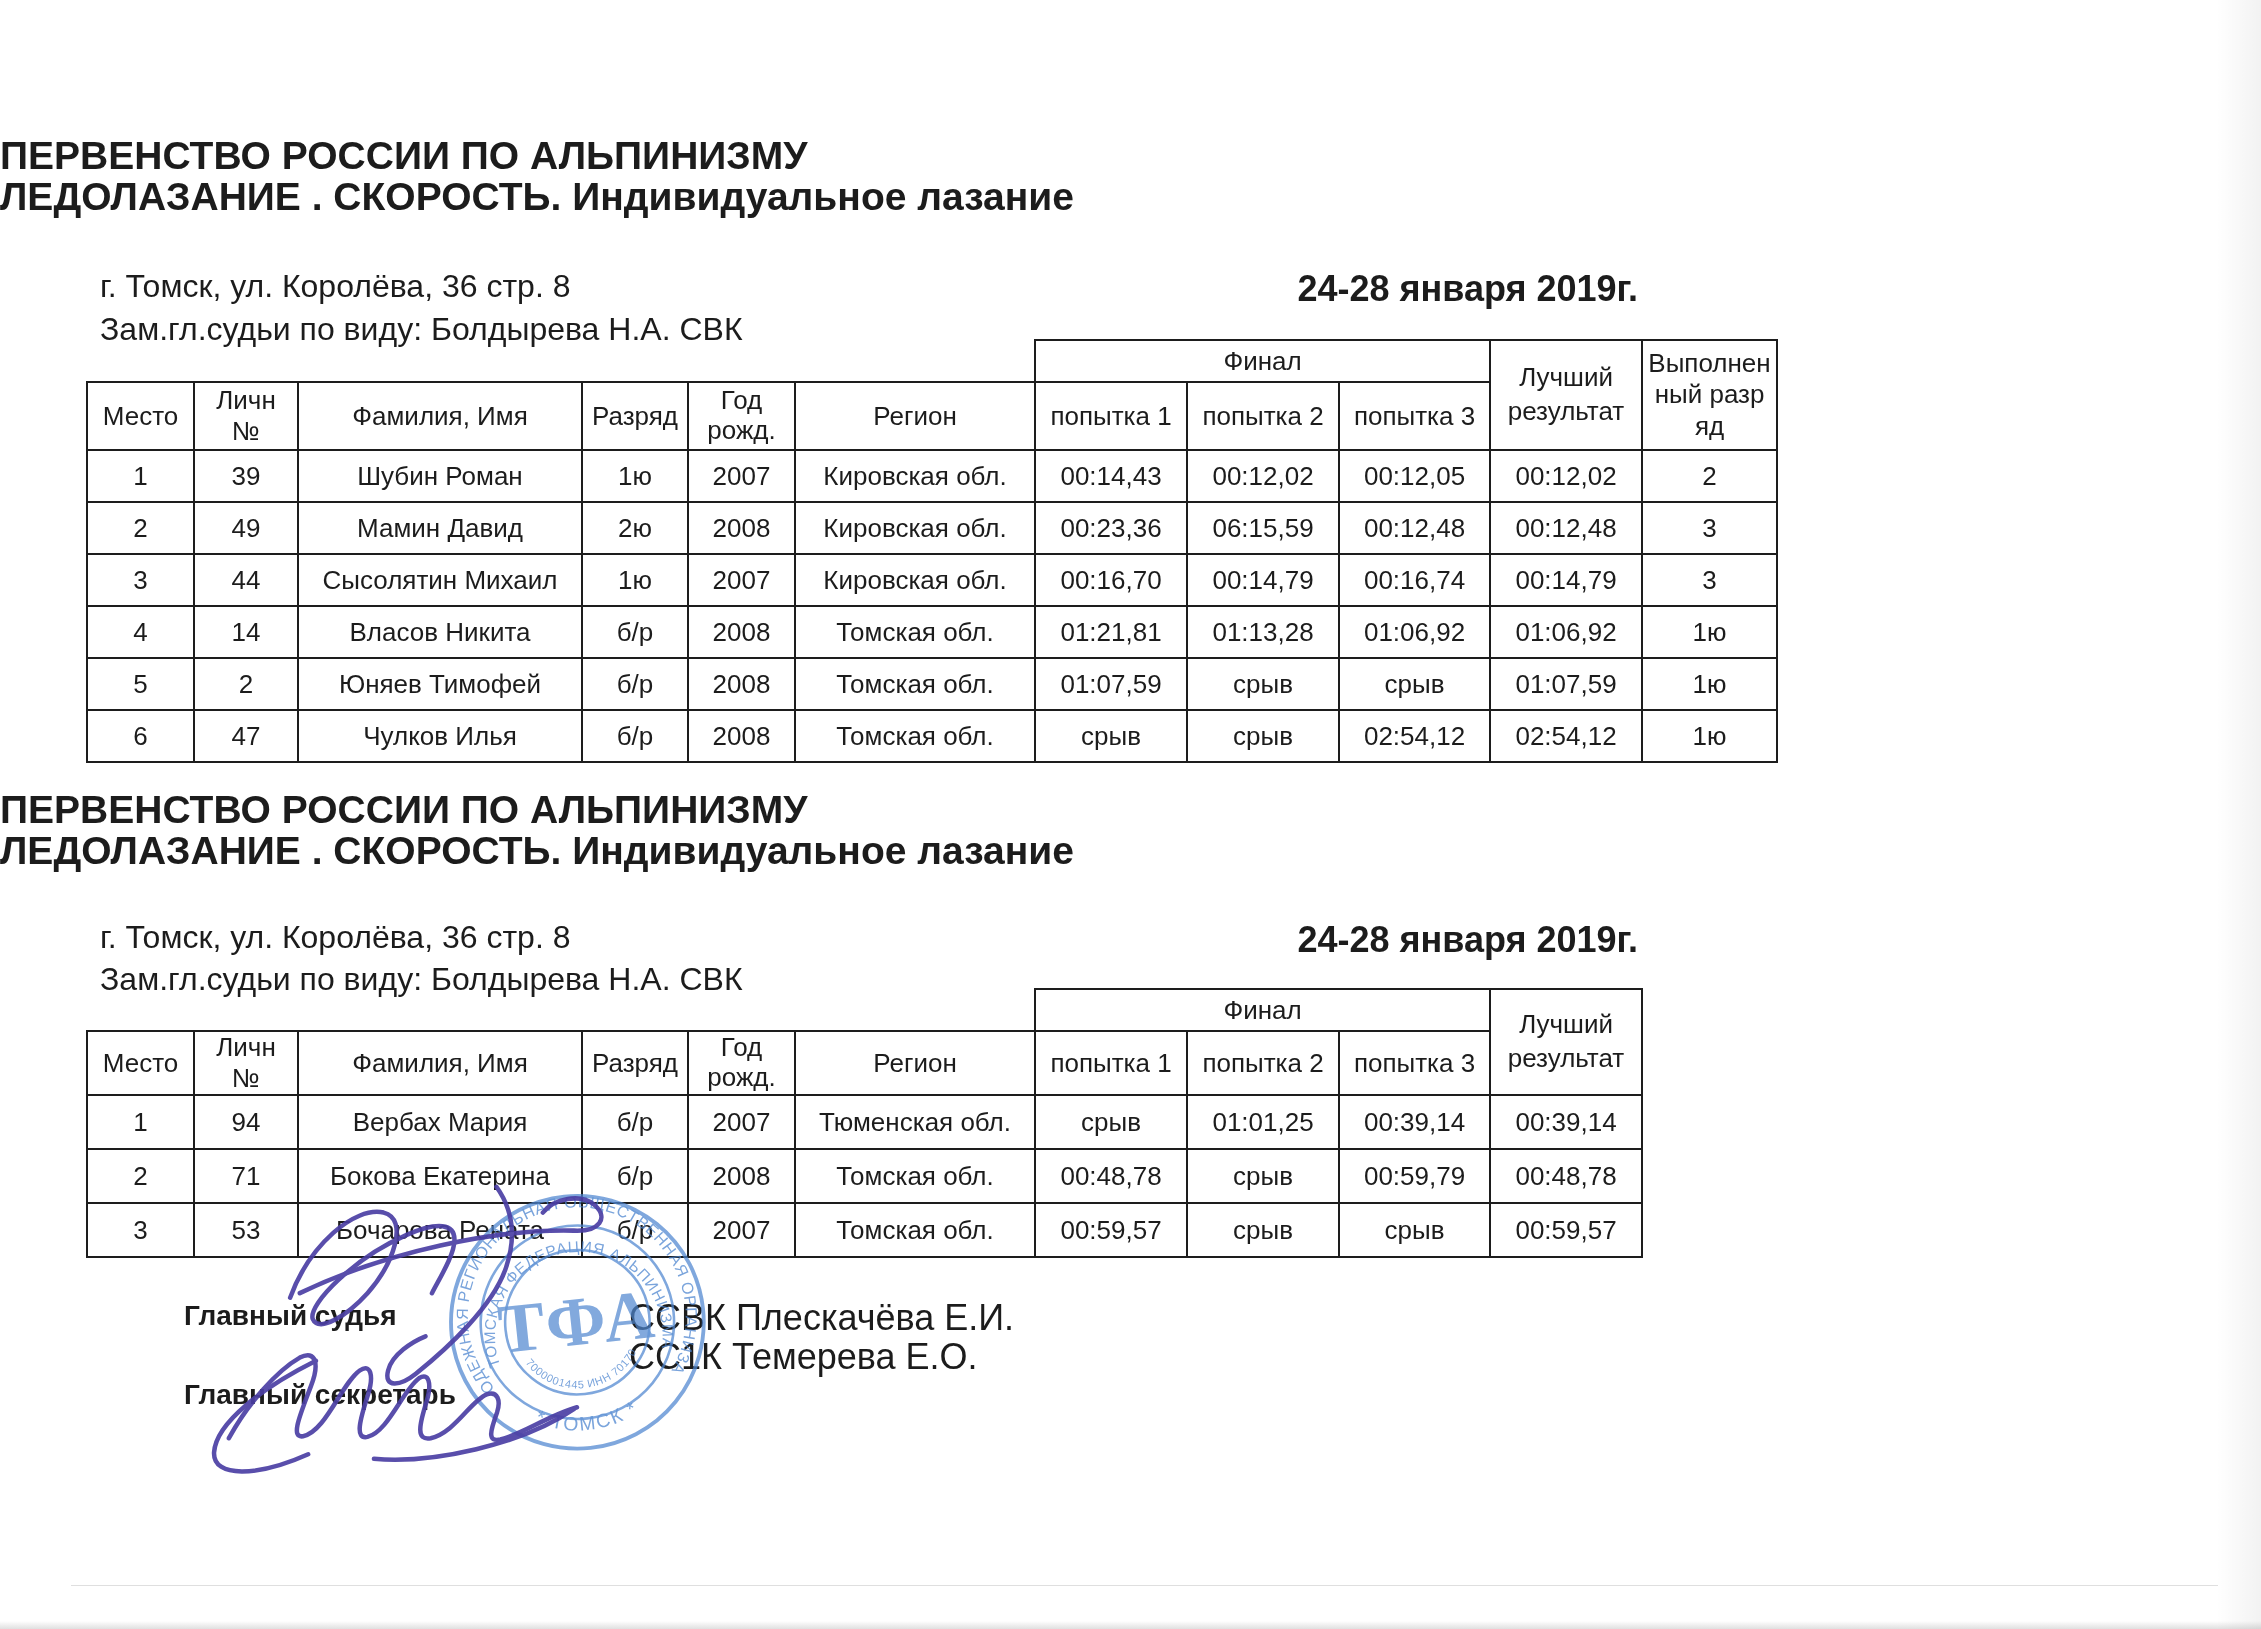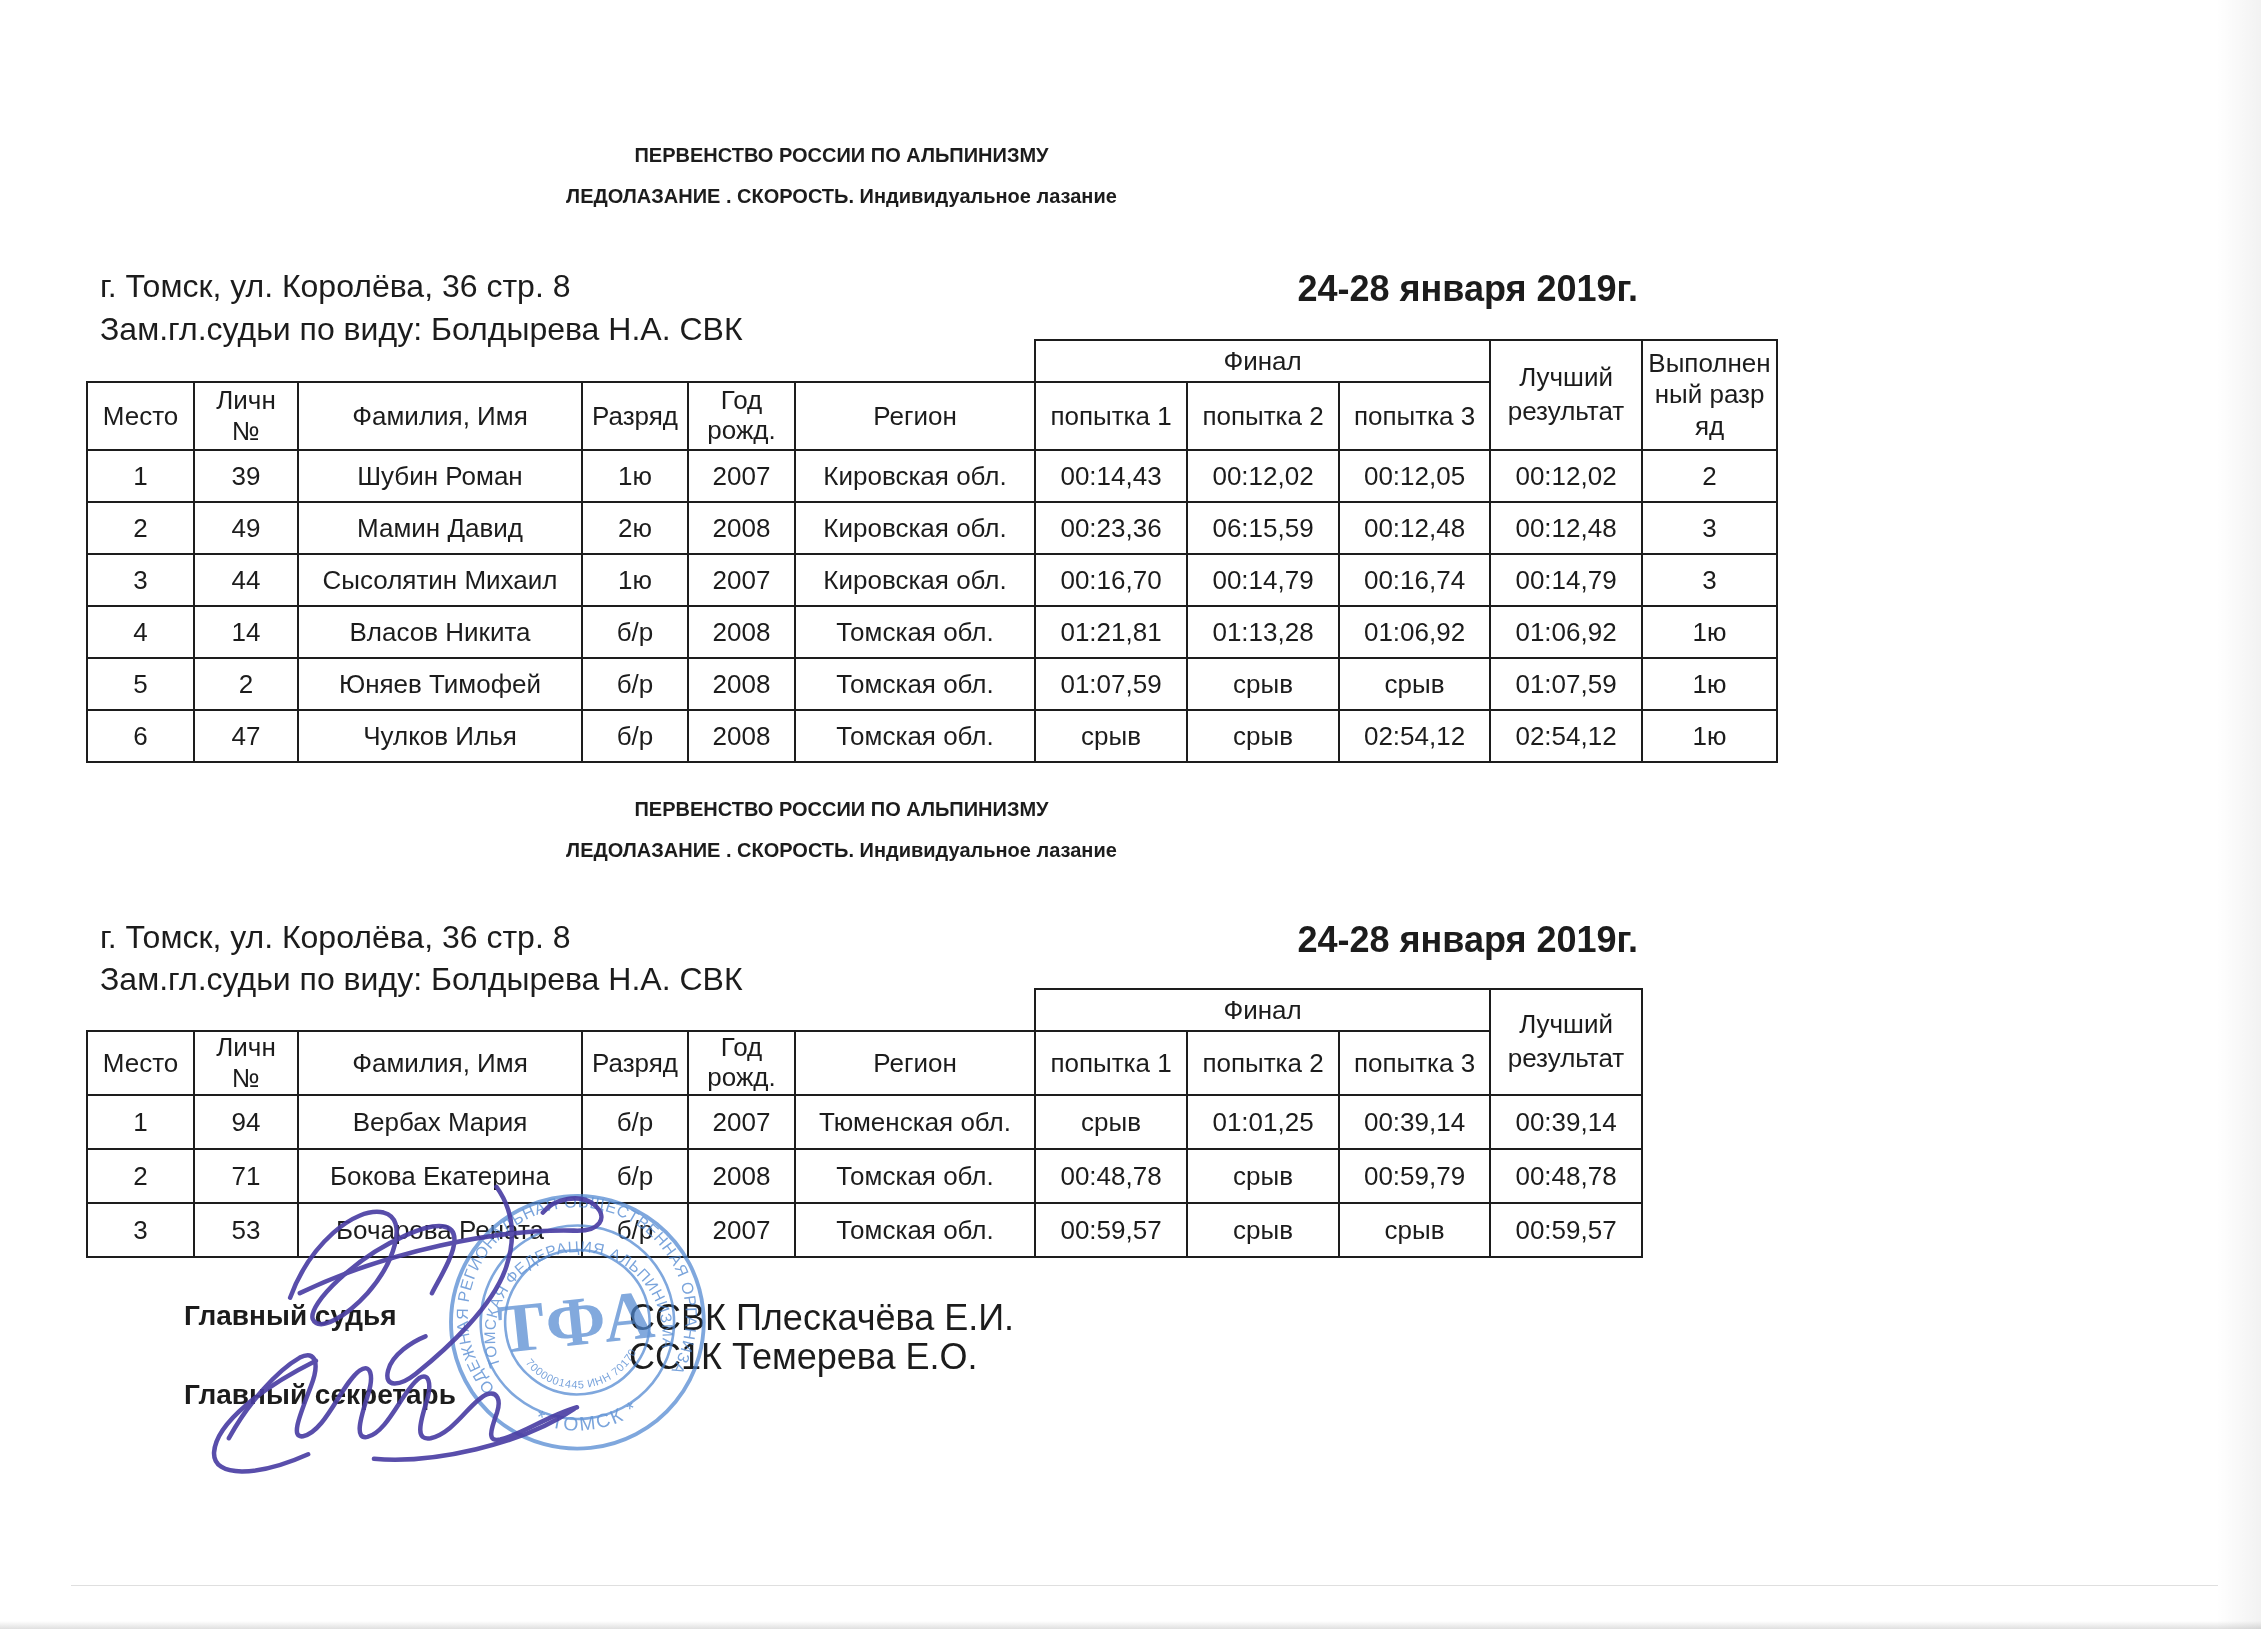--- a/index.html
+++ b/index.html
@@ -9,22 +9,22 @@
     font-family:"Liberation Sans", sans-serif; color:#1c1c1c;
   }
   
   .edge-right { position:absolute; right:0; top:0; width:45px; height:100%;
     background:linear-gradient(to right, rgba(0,0,0,0) 0%, rgba(0,0,0,0.05) 100%); }
   .scan-line { position:absolute; left:71px; top:1585px; width:2147px; height:1.3px;
     background:rgba(110,110,110,0.22); }
   .scan-bottom { position:absolute; left:0; top:1621px; width:100%; height:9px;
     background:linear-gradient(to bottom, rgba(0,0,0,0) 0%, rgba(60,60,60,0.18) 100%); }
 
-  .title-block { position:absolute; left:0; width:1683px; text-align:center;
-    font-weight:bold; font-size:20px; line-height:41px; }
+  .title-block { position:absolute; left:0; width:1683px; 
+    font-weight:bold; font-size:39px; line-height:41px; }
   .meta-line { position:absolute; font-weight:normal; font-size:32px; white-space:nowrap; }
   .date-line { position:absolute; left:1225px; width:413px; text-align:right;
     font-weight:bold; font-size:36px; white-space:nowrap; }
 
   table.protocol { position:absolute; border-collapse:collapse; table-layout:fixed;padding-left:32px; }
   table.protocol td { border:2.6px solid #1d1d1d; text-align:center; vertical-align:middle;
     font-size:26px; padding:0 5.2px; overflow:hidden; }
   table.protocol td.ghost { border:none; }
   table.protocol tr.band { height:42px; }
   table.protocol tr.head { height:68px; }

